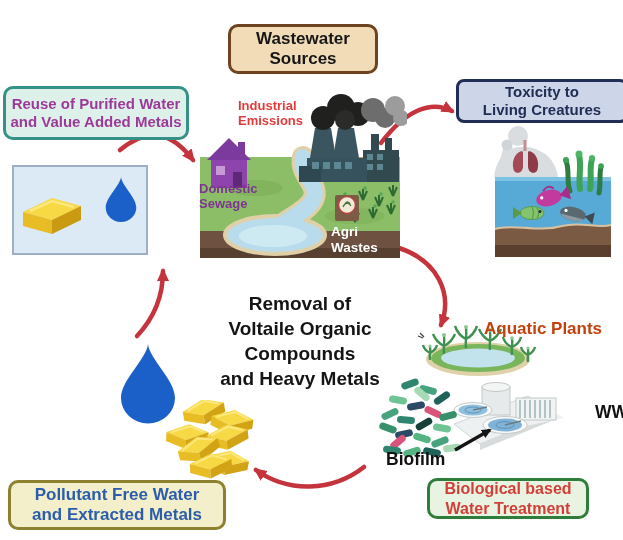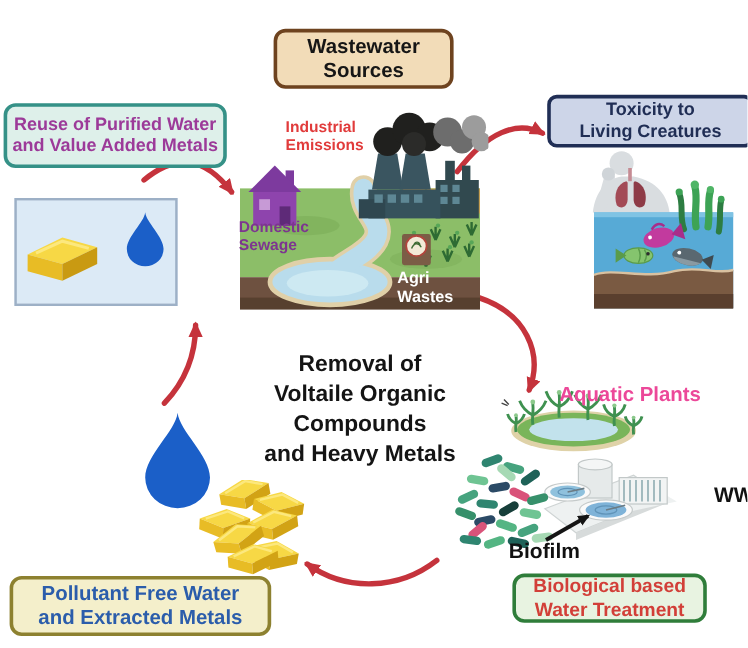--- a/index.html
+++ b/index.html
@@ -22,23 +22,23 @@
   
   .center-text{
     position:absolute;left:190px;top:291px;width:220px;text-align:center;
     font-weight:bold;font-size:19px;line-height:25px;color:#141414;
   }
   
   .lbl{position:absolute;font-weight:bold;}
   .lbl-industrial{left:238px;top:99px;width:80px;font-size:13px;line-height:1.15;color:#e13b3b;}
   .lbl-domestic{left:199px;top:182px;width:74px;font-size:13px;line-height:1.12;color:#7d3590;}
   .lbl-agri{left:331px;top:224px;width:60px;font-size:13.5px;line-height:1.15;color:#ffffff;}
-  .lbl-aquatic{left:466px;top:319px;font-size:17px;color:#ec4899;}
+  .lbl-aquatic{left:484px;top:319px;font-size:17px;color:#c2410c;}
   .lbl-wwtp{left:551px;top:402px;font-size:17.5px;color:#111;padding-left:44px;}
-  .lbl-biofilm{left:386px;top:449px;font-size:17.5px;color:#111;margin-left:38px;}
+  .lbl-biofilm{left:386px;top:449px;font-size:17.5px;color:#111;}
   
   .sample-box{
     position:absolute;left:12px;top:165px;width:136px;height:90px;
     background:#dceaf6;border:2px solid #9db0c6;box-sizing:border-box;
   }
   svg{display:block;}
   .overlay{position:absolute;left:0;top:0;pointer-events:none;}
 </style>
 </head>
 <body>

